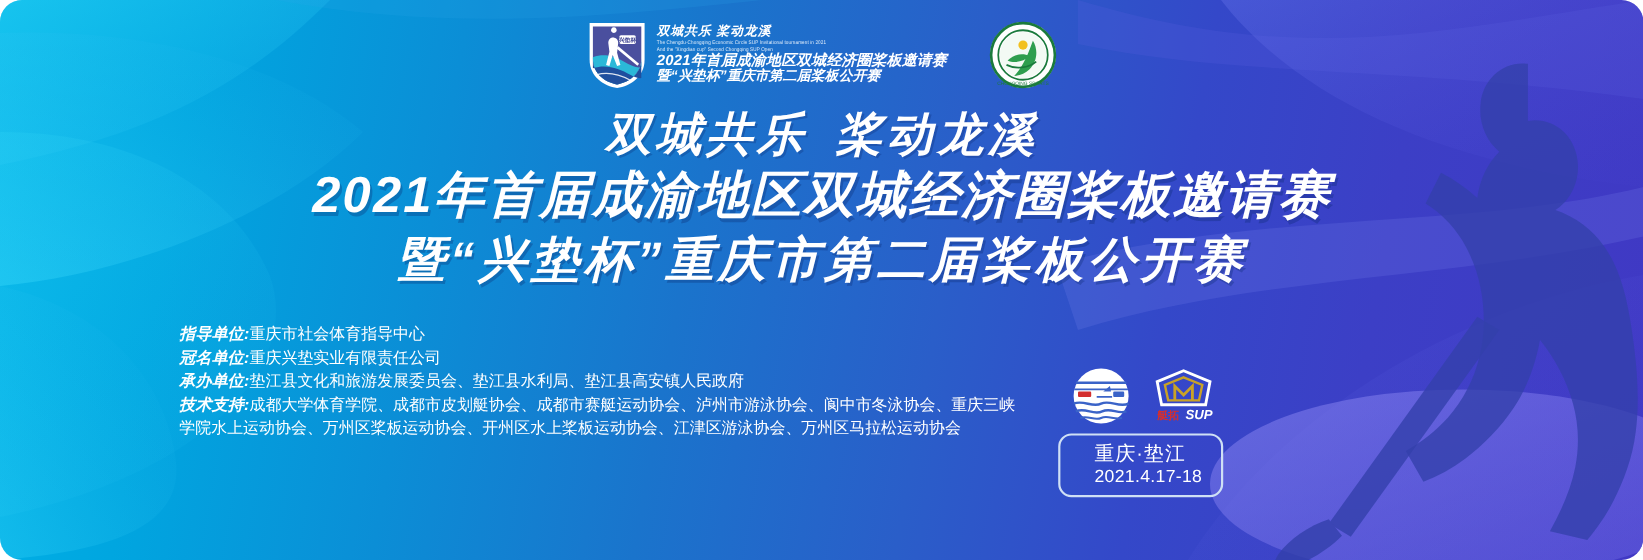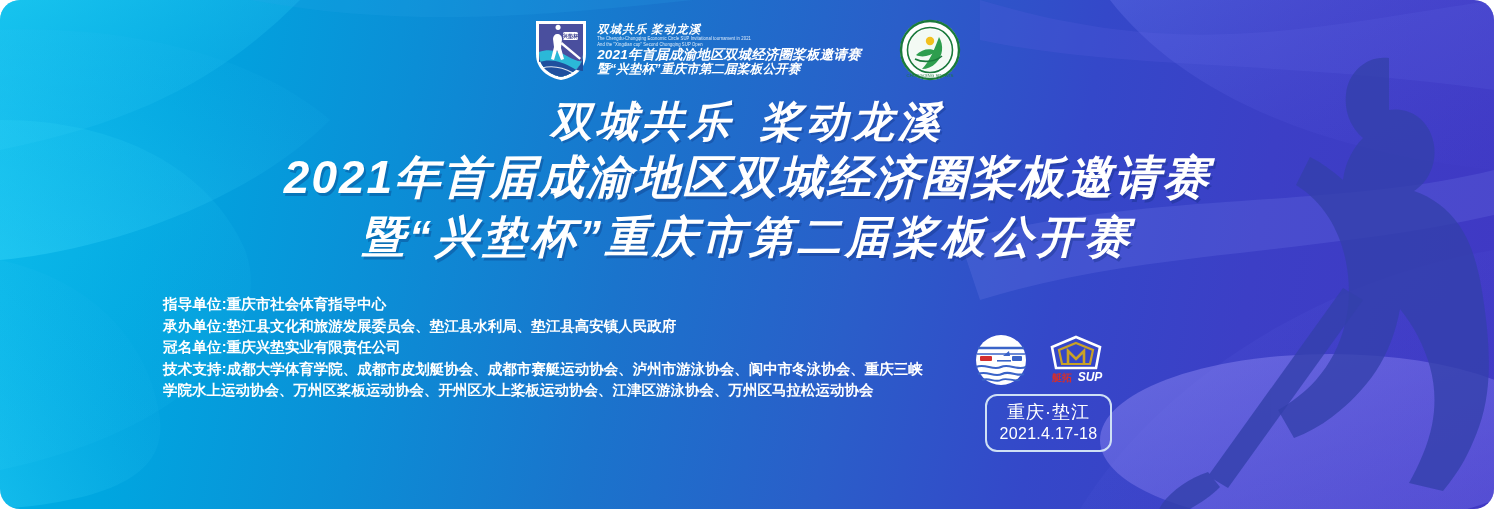--- a/index.html
+++ b/index.html
@@ -134,48 +134,49 @@
     top: 294px;
     width: 760px;
     color: #ffffff;
     font-size: 14.5px;
     line-height: 21.5px;
   }
   .credit-row { white-space: normal; }
   .credit-label {
     font-weight: 700;
     letter-spacing: .2px;
-  }
-  .credit-value { font-weight: 700; }
+    font-style: italic;
+  }
+  .credit-value { font-weight: 400; }
 
   
   .sponsors {
     position: absolute;
     right: 385px;
     top: 334px;
     display: flex;
     align-items: flex-end;
     gap: 16px;
   }
   .sponsor-globe { width: 52px; height: 52px; }
   .sponsor-sup   { width: 66px; height: 52px; }
 
   .date-badge {
     position: absolute;
     right: 382px;
     top: 394px;
-    width: 127px;
+    width: 150px;
     height: 58px;
     border: 2px solid #cfe0f5;
     border-radius: 12px;
     display: flex;
     flex-direction: column;
-    align-items: center;
     justify-content: center;
     color: #ffffff;
+    padding-left: 31px;
   }
   .date-city {
     font-size: 18px;
     font-weight: 400;
     letter-spacing: 1px;
     line-height: 1.1;
   }
   .date-range {
     font-size: 16px;
     font-weight: 400;
@@ -290,24 +291,24 @@
     <div class="hl-1"><span>双城共乐</span><span class="gap"></span><span>桨动龙溪</span></div>
     <div class="hl-2">2021年首届成渝地区双城经济圈桨板邀请赛</div>
     <div class="hl-3">暨“兴垫杯”重庆市第二届桨板公开赛</div>
   </div>
 
   <div class="credits">
     <div class="credit-row">
       <span class="credit-label">指导单位:</span><span class="credit-value">重庆市社会体育指导中心</span>
     </div>
     <div class="credit-row">
+      <span class="credit-label">冠名单位:</span><span class="credit-value">重庆兴垫实业有限责任公司</span>
+    </div>
+    <div class="credit-row">
       <span class="credit-label">承办单位:</span><span class="credit-value">垫江县文化和旅游发展委员会、垫江县水利局、垫江县高安镇人民政府</span>
-    </div>
-    <div class="credit-row">
-      <span class="credit-label">冠名单位:</span><span class="credit-value">重庆兴垫实业有限责任公司</span>
     </div>
     <div class="credit-row">
       <span class="credit-label">技术支持:</span><span class="credit-value">成都大学体育学院、成都市皮划艇协会、成都市赛艇运动协会、泸州市游泳协会、阆中市冬泳协会、重庆三峡学院水上运动协会、万州区桨板运动协会、开州区水上桨板运动协会、江津区游泳协会、万州区马拉松运动协会</span>
     </div>
   </div>
 
   <div class="sponsors">
     <svg class="sponsor-globe" viewBox="0 0 52 52">
       <circle cx="26" cy="26" r="25" fill="#ffffff"></circle>
       <path d="M3,14 H49" stroke="#3a63c8" stroke-width="2.4" fill="none"></path>

